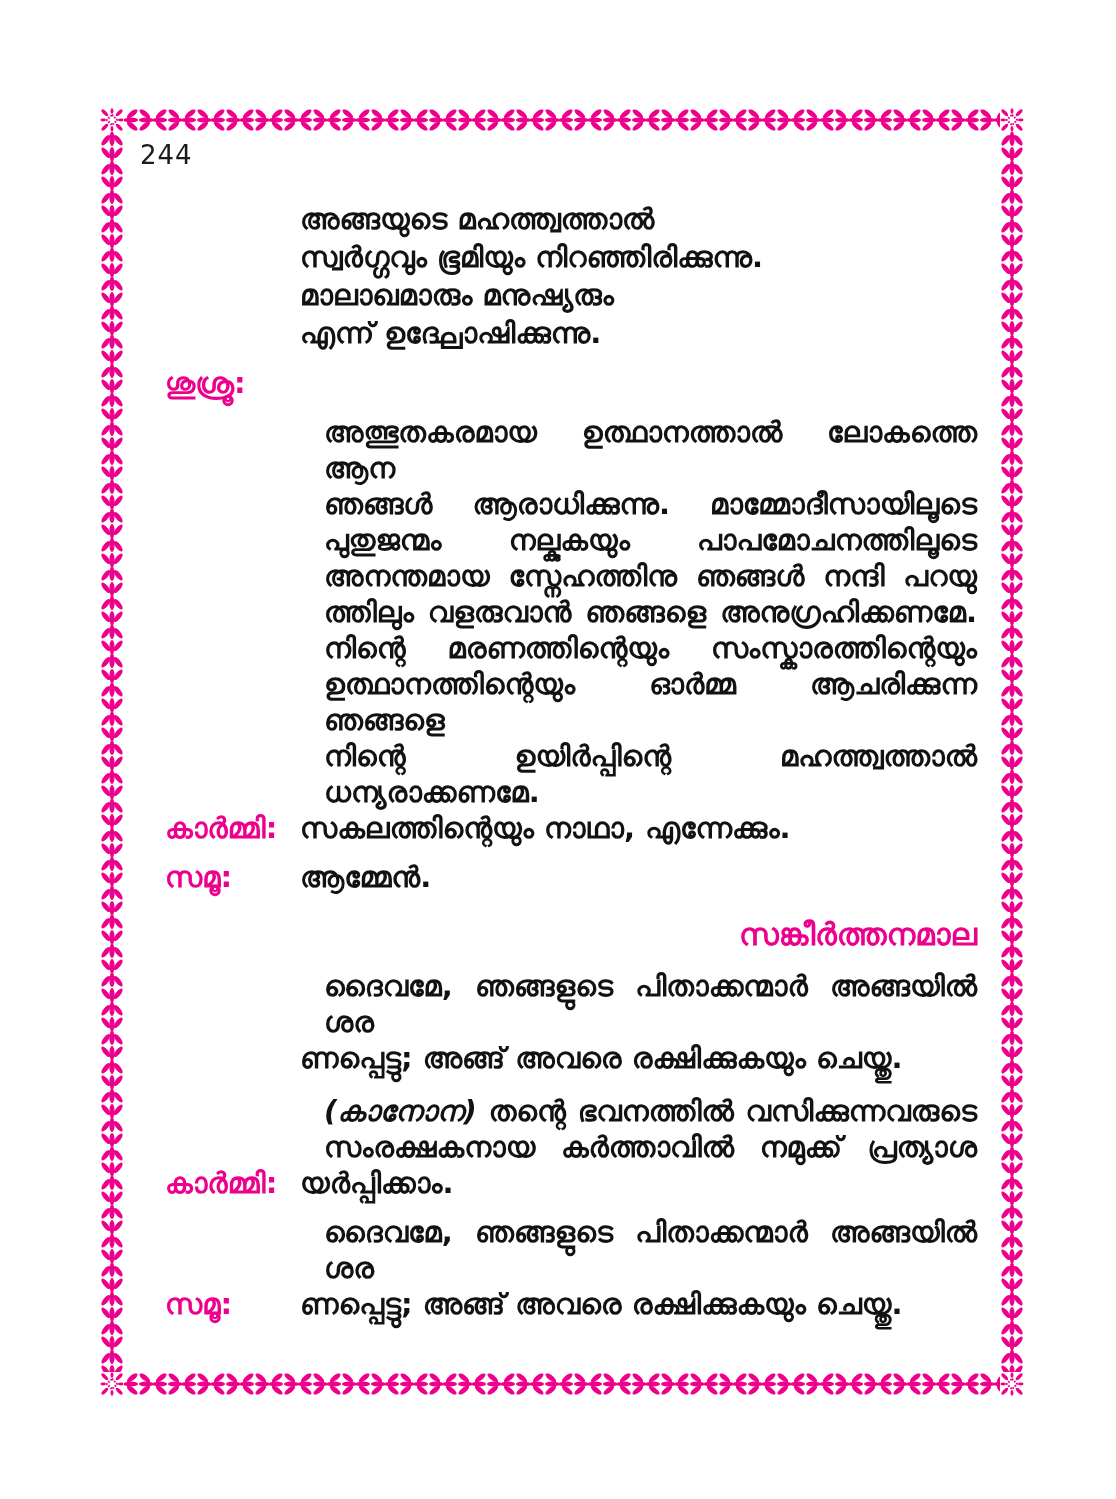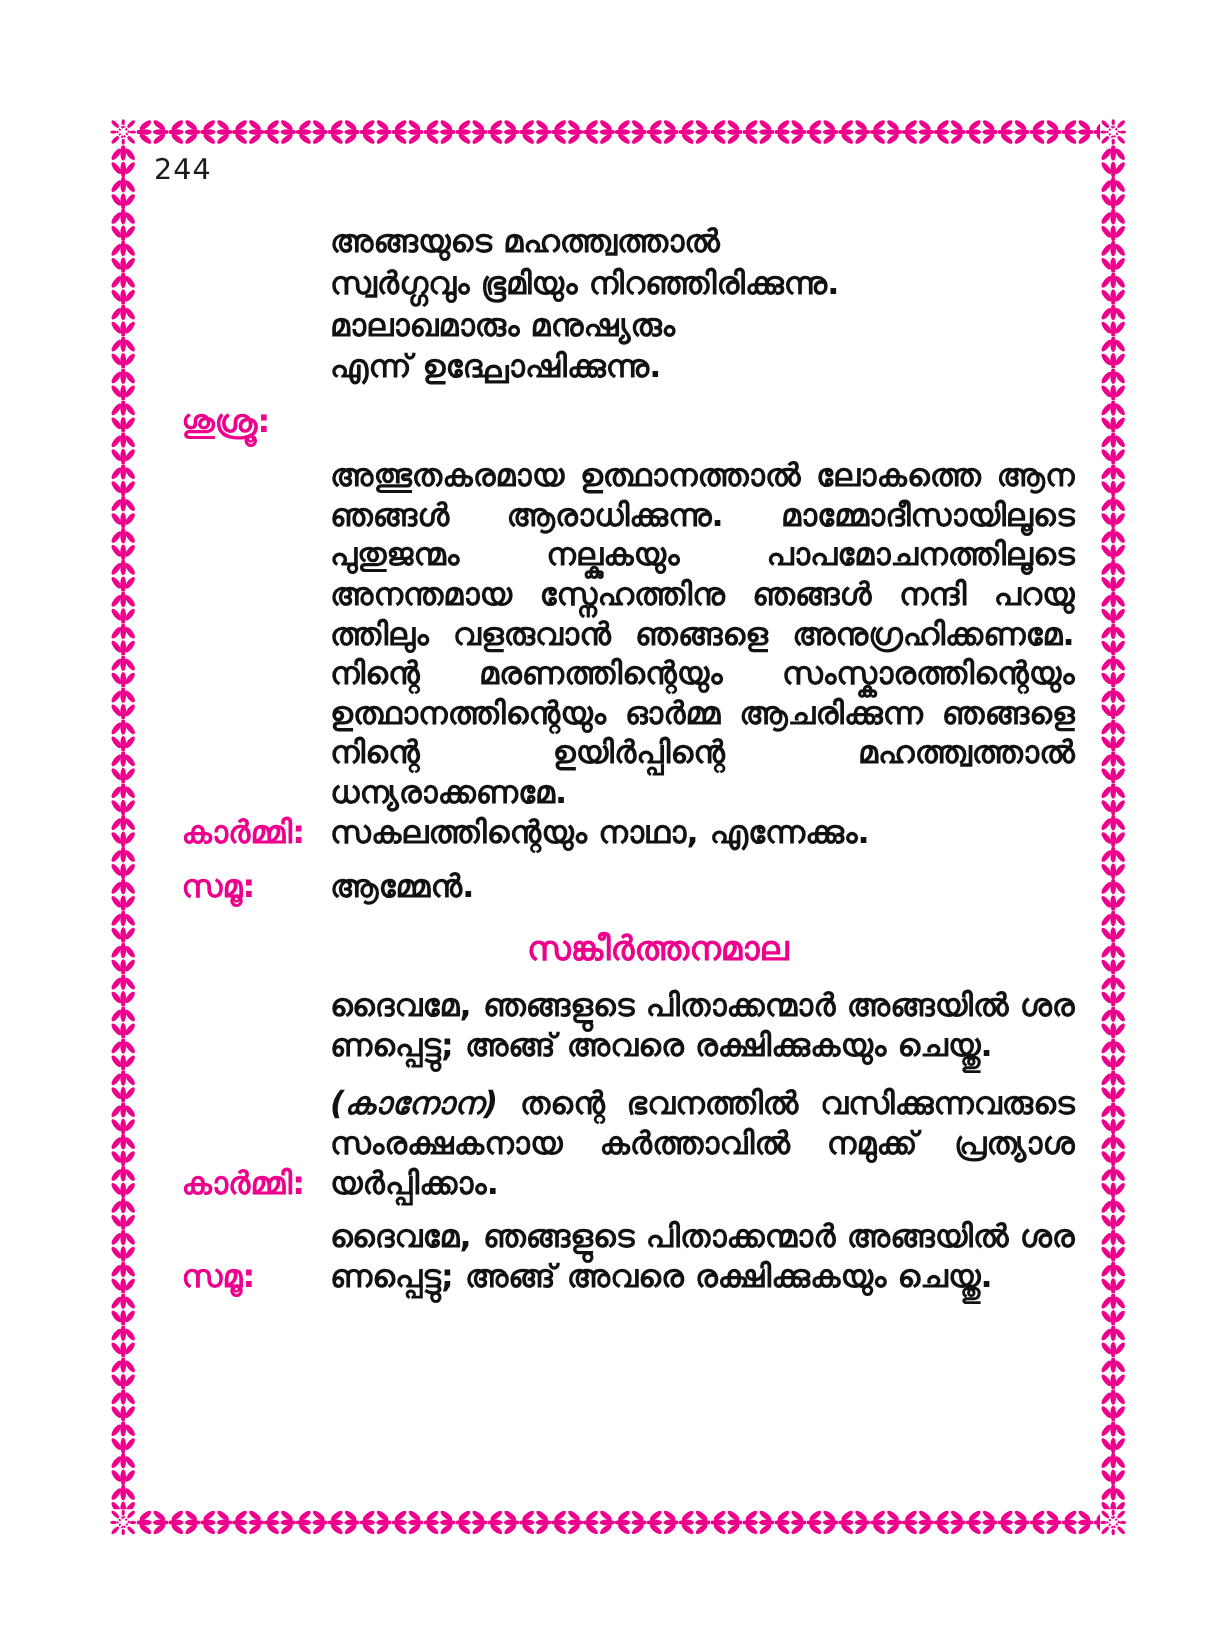--- a/index.html
+++ b/index.html
@@ -55,26 +55,26 @@
     color: var(--accent, #EC008C);
     font-size: 29px; line-height: 36px; font-weight: 700;
   }
   .dialogue-body { flex: 1 1 auto; min-width: 0; }
   .dialogue-paragraph { margin-top: 0; }
   .dialogue-paragraph + .dialogue-paragraph { margin-top: 17px; }
   .text-line {
     font-size: 29px; line-height: 36px; font-weight: 700;
     color: #121212;
   }
-  .text-line.just { text-align: justify; text-align-last: justify; }
+  .text-line.just { text-align: justify; text-align-last: justify; margin-left: 24px; }
   .canona-note { font-style: italic; font-weight: 700; }
   .section-heading {
     margin: 20px 0 6px 0;
     padding-left: 54px;
-    text-align: center;
+    text-align: right;
     color: var(--accent, #EC008C);
     font-size: 31px; line-height: 40px; font-weight: 700; font-family: Liberation Serif, serif;
   }
 </style>
 </head>
 <body>
 
 <svg width="0" height="0" style="position:absolute" aria-hidden="true">
   <defs>
     <g id="motif-h">

